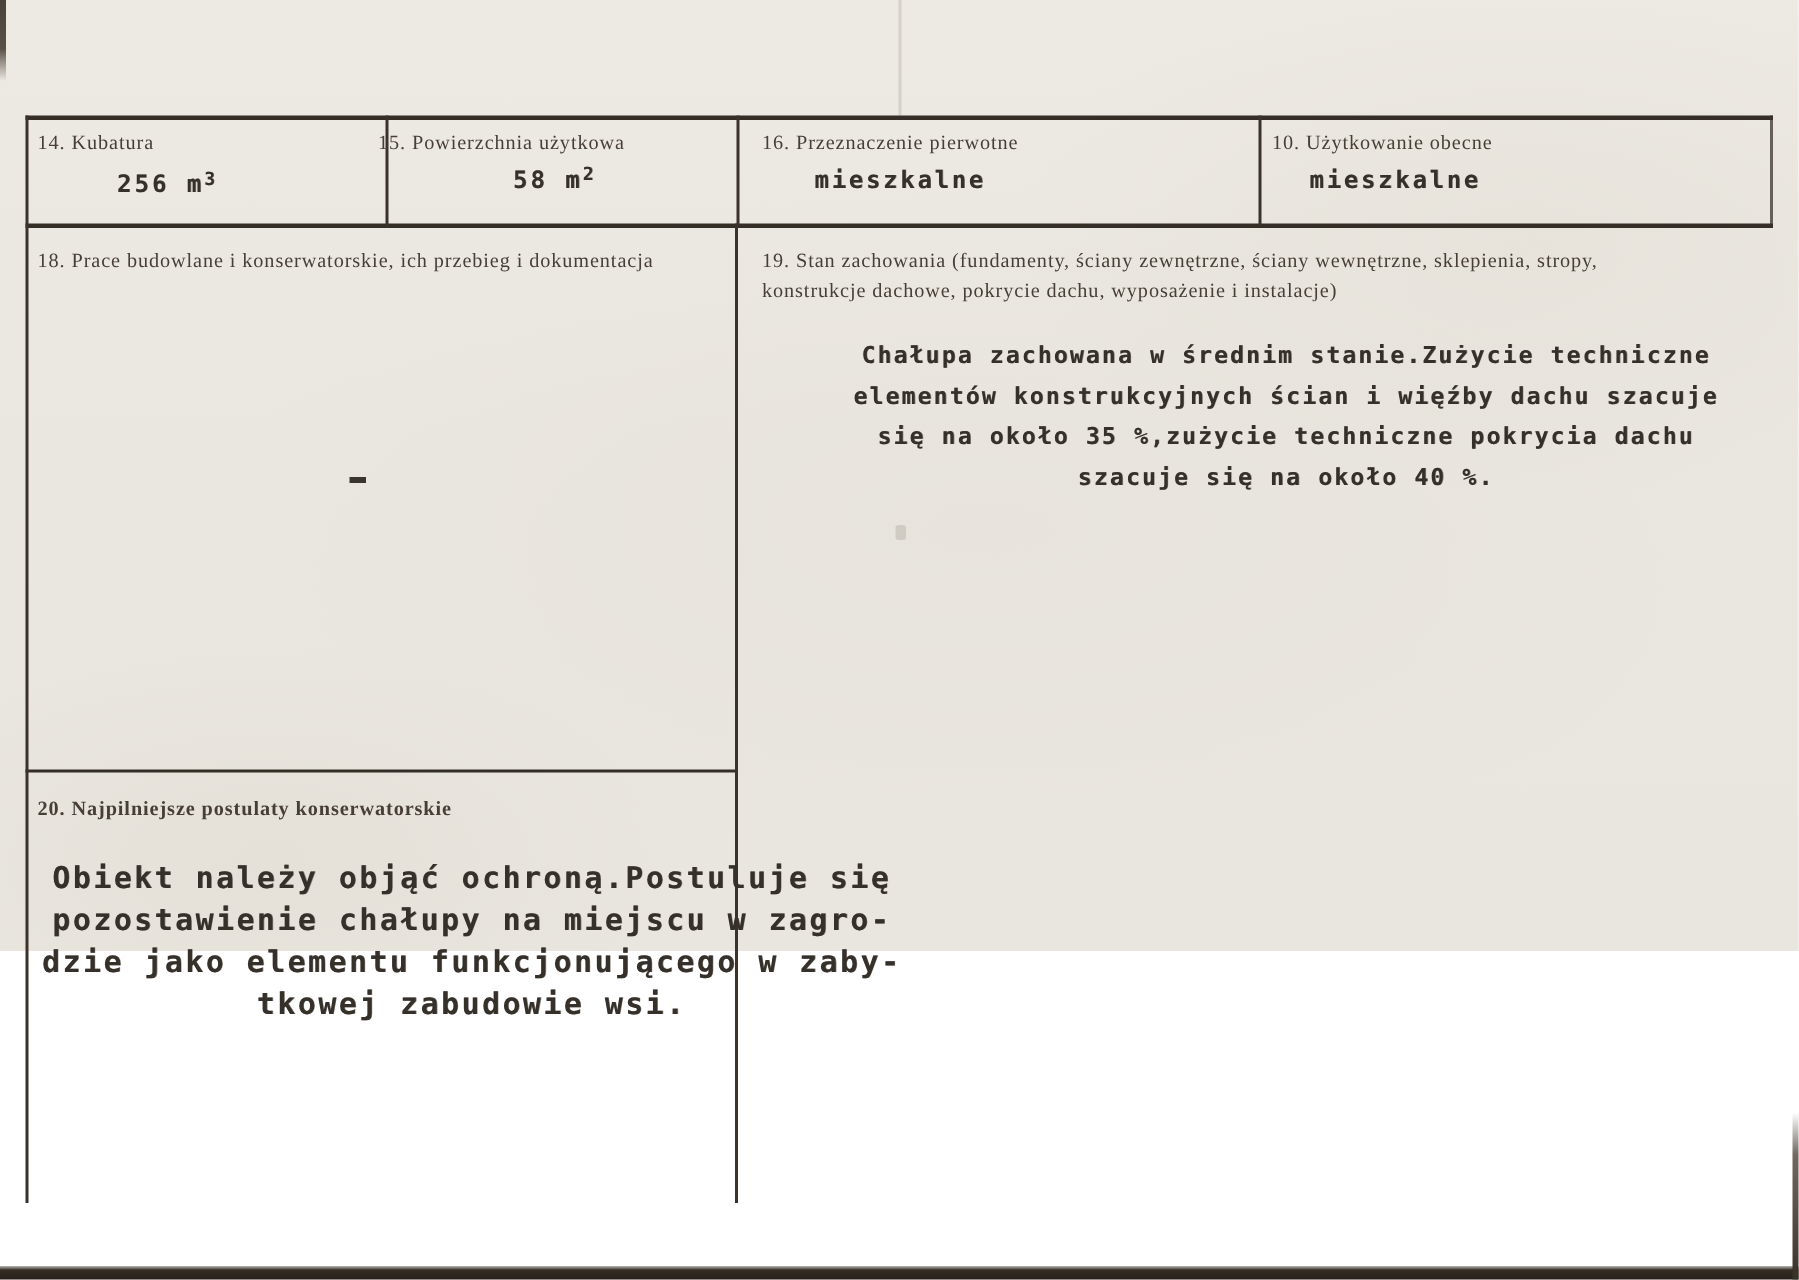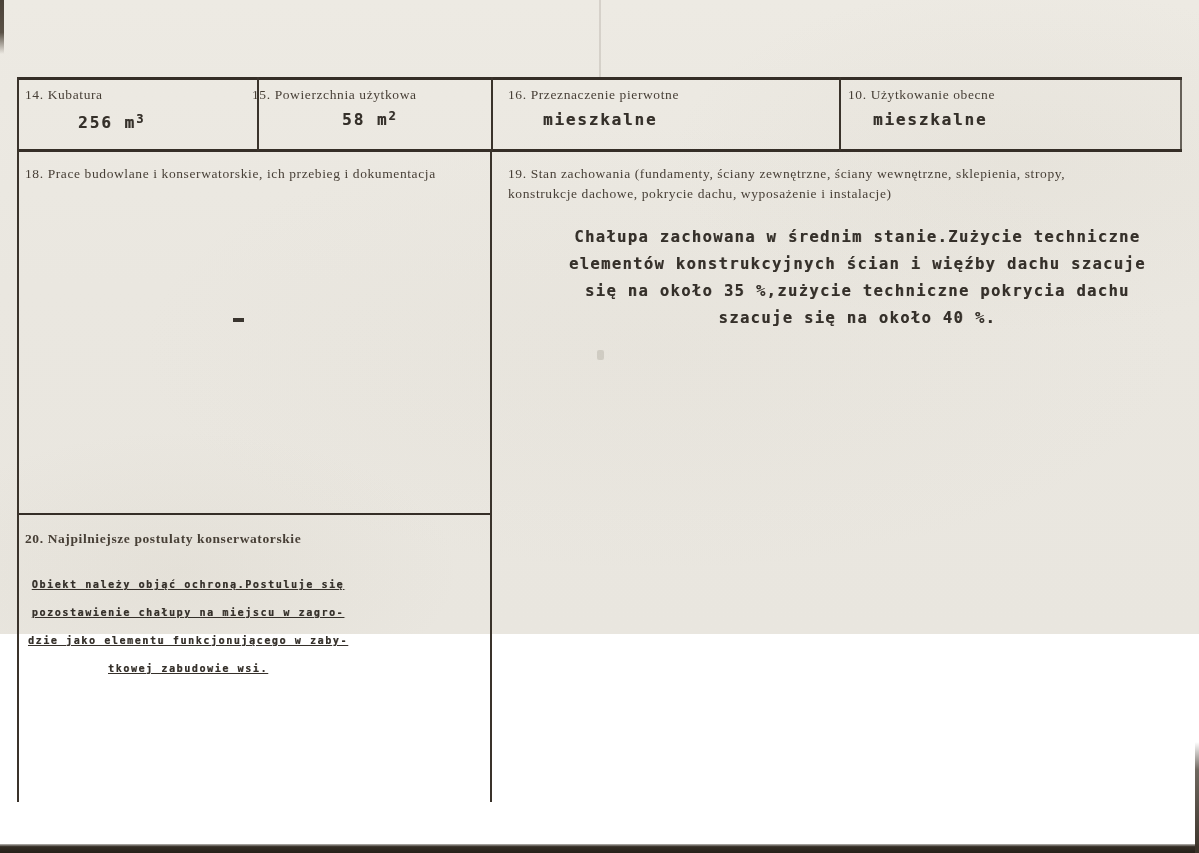--- a/index.html
+++ b/index.html
@@ -93,24 +93,23 @@
   }
   .val-19 {
     left: 537px; top: 224px;
     font-size: 15.5px;
     letter-spacing: 1.35px;
     line-height: 27px;
     margin-left: 32px;
   }
   .val-20 {
     left: 28px; top: 571px;
-    font-size: 10px;
+    font-size: 20px;
     letter-spacing: 1.6px;
     line-height: 28px;
-    text-decoration: underline;
   }
   .ghost-mark {
     position: absolute; left: 597px; top: 350px; width: 7px; height: 10px;
     background: rgba(100,92,80,0.18);
     border-radius: 2px;
   }
 </style>
 </head>
 <body>
 

